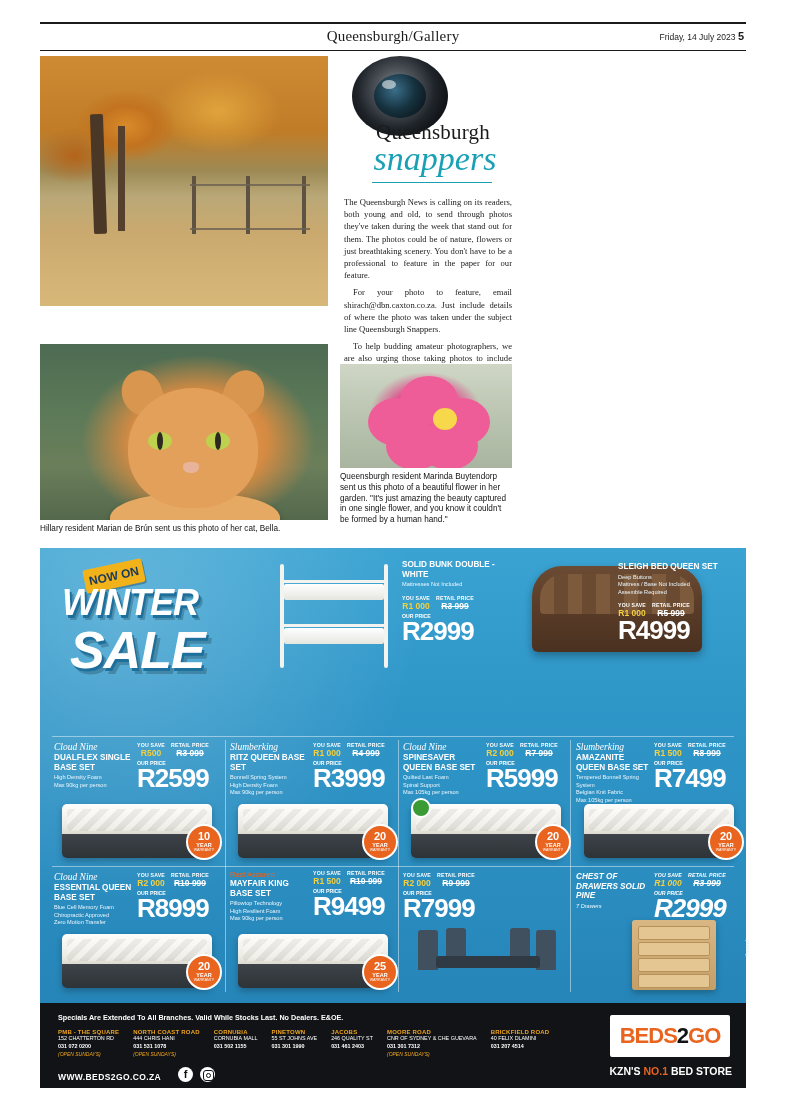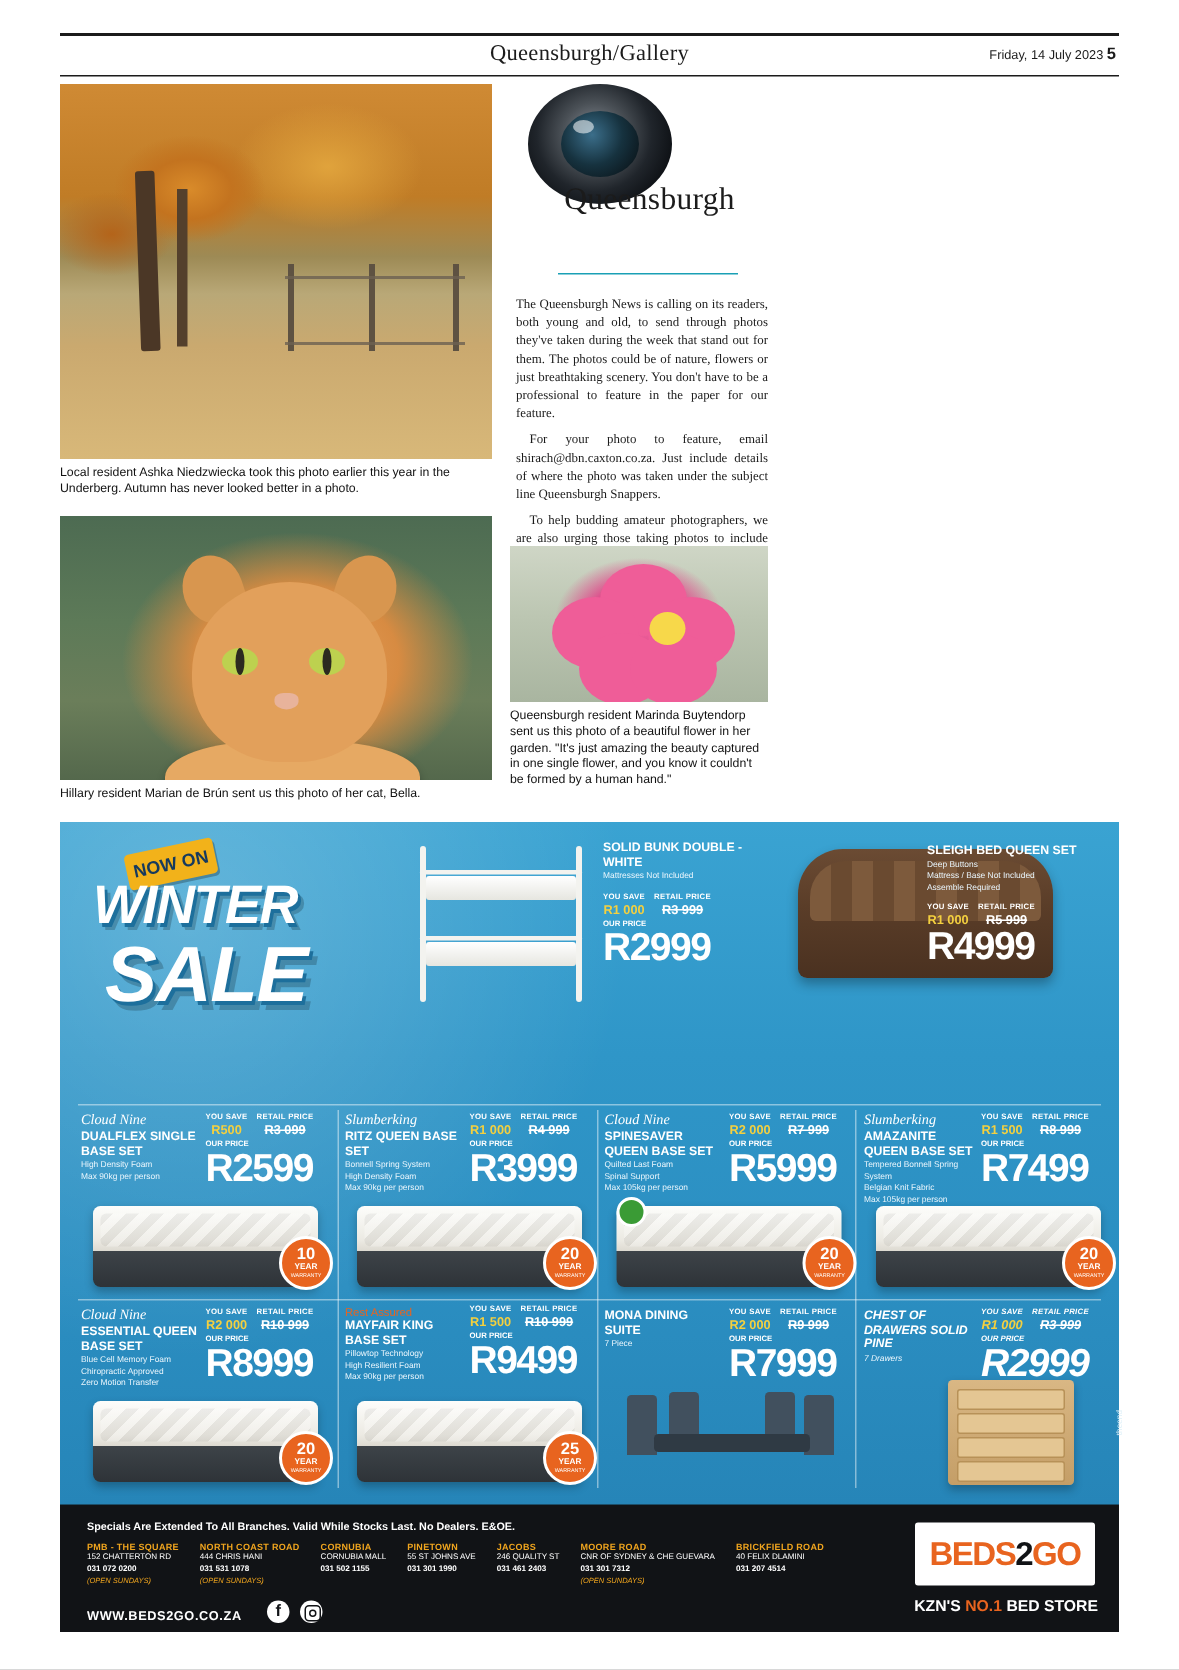--- a/index.html
+++ b/index.html
@@ -278,21 +278,20 @@
 
   <div class="col" style="left:40px;top:56px;width:288px;">
     <div class="photo ph-autumn" style="width:288px;height:250px;">
       <div class="trunk"></div>
       <div class="trunk2"></div>
       <div class="post" style="left:152px;"></div>
       <div class="post" style="left:206px;"></div>
       <div class="post" style="left:262px;"></div>
       <div class="fence"></div>
     </div>
-    <div class="cap">Local resident Ashka Niedzwiecka took this photo earlier this year in the Underberg. Autumn has never looked better in a photo.</div>
   </div>
 
   <div class="col" style="left:40px;top:344px;width:288px;">
     <div class="photo ph-cat" style="width:288px;height:176px;">
       <div class="ear-l"></div>
       <div class="ear-r"></div>
       <div class="chest"></div>
       <div class="face"></div>
       <div class="eye-l"></div>
       <div class="eye-r"></div>
@@ -302,20 +301,21 @@
     </div>
     <div class="cap">Hillary resident Marian de Brún sent us this photo of her cat, Bella.</div>
   </div>
 
   <div class="lens">
     <div class="ring"></div>
     <div class="inner"></div>
     <div class="glint"></div>
   </div>
   <div class="sn-title">Queensburgh</div>
+  <div class="sn-sub">snappers</div>
   <div class="sn-rule"></div>
   <div class="sn-body">
     <p class="first">The Queensburgh News is calling on its readers, both young and old, to send through photos they've taken during the week that stand out for them. The photos could be of nature, flowers or just breathtaking scenery. You don't have to be a professional to feature in the paper for our feature.</p>
     <p>For your photo to feature, email shirach@dbn.caxton.co.za. Just include details of where the photo was taken under the subject line Queensburgh Snappers.</p>
     <p>To help budding amateur photographers, we are also urging those taking photos to include what device or camera the photo was taken on.</p>
   </div>
 
   <div class="col" style="left:340px;top:364px;width:172px;">
     <div class="photo ph-flower" style="width:172px;height:104px;">
       <div class="petal" style="left:60px;top:12px;"></div>
@@ -596,24 +596,20 @@
           <div class="quilt"></div>
         </div>
       <div class="badge" style="left:322px;top:406px;">
         <span class="n">25</span>
         <span class="y">YEAR</span>
         <span class="g">WARRANTY</span>
       </div>
 
       <div class="prod" style="left:363px;top:324px;width:165px;">
         <div style="display:flex;justify-content:space-between;">
-          <div style="width:78px;">
-            <div class="pname">MONA DINING SUITE</div>
-            <div class="pfeat">7 Piece</div>
-          </div>
           <div class="pricebox" style="width:82px;">
             <div class="pb-row">
               <div class="pb-cell">
                 <div class="pb-lab">YOU SAVE</div>
                 <div class="pb-save">R2 000</div>
               </div>
               <div class="pb-cell">
                 <div class="pb-lab">RETAIL PRICE</div>
                 <div class="pb-rrp">R9 999</div>
               </div>

